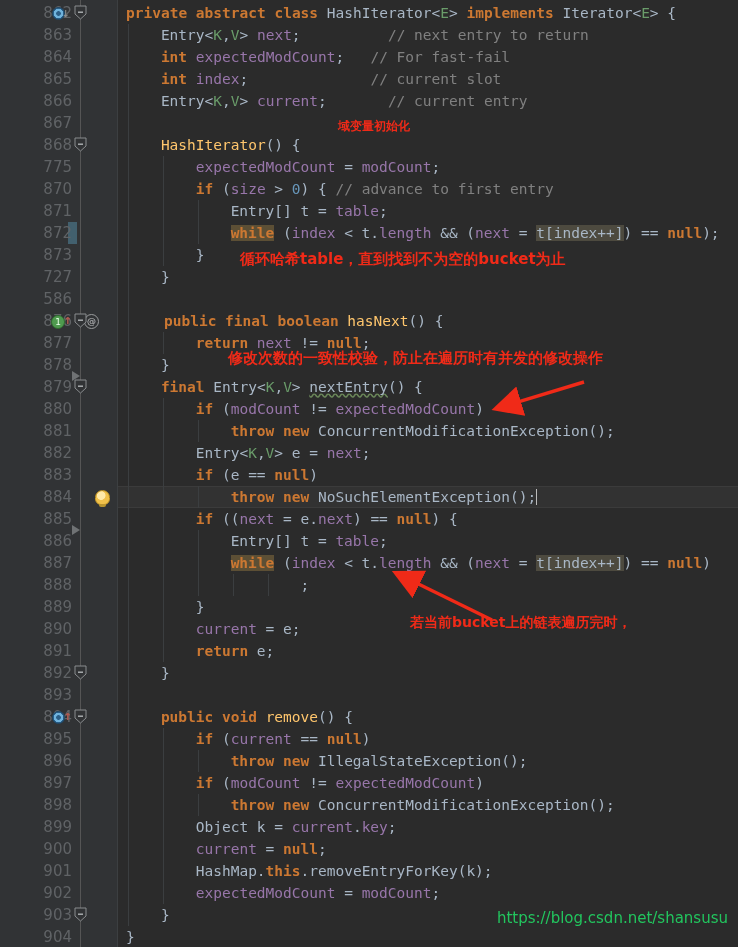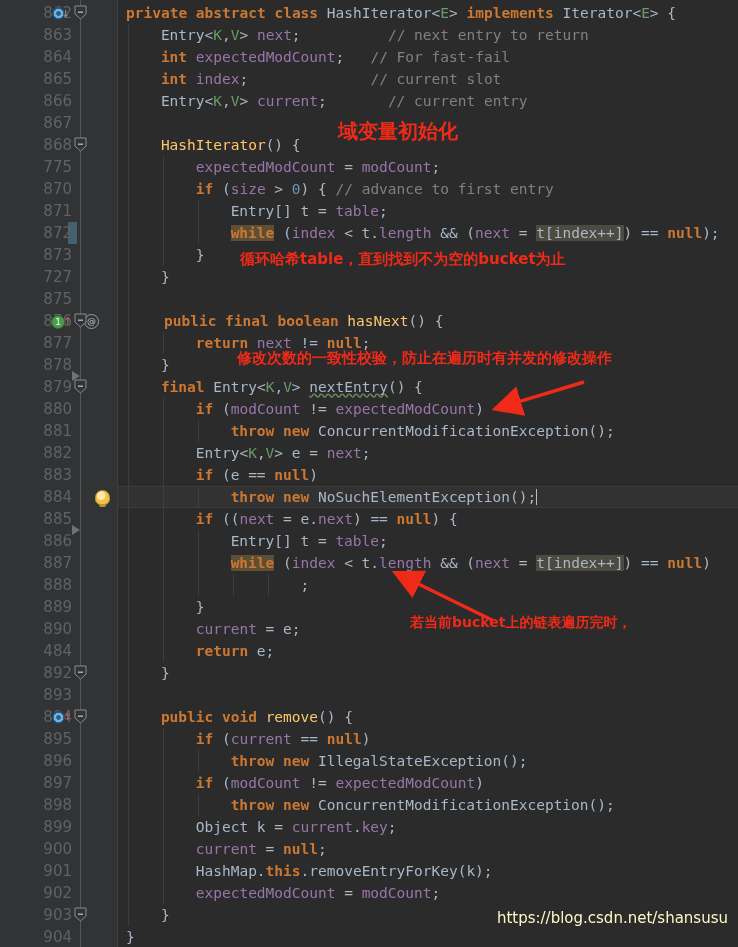--- a/index.html
+++ b/index.html
@@ -62,27 +62,27 @@
         background:#b9952f;border-radius:0 0 2px 2px;}
   .runmark{width:0;height:0;border-left:8px solid #6f7274;border-top:5px solid transparent;
            border-bottom:5px solid transparent;}
   .fold{width:13px;height:15px;}
   .fold svg{display:block;}
   .changebar{position:absolute;left:68px;width:9px;height:22px;background:#42606e;}
 
   
   .anno{position:absolute;color:#f02a18;font-weight:bold;white-space:pre;
         font-family:"DejaVu Sans","Liberation Sans",sans-serif;}
-  .anno.big{font-size:20px;}
+  .anno.big{font-size:12px;}
   .anno.med{font-size:15px;}
   .anno.sm{font-size:14px;line-height:18px;}
   .arrow-svg{position:absolute;pointer-events:none;}
 
   
-  .watermark{position:absolute;right:10px;bottom:20px;color:#fef9c3;font-size:15px;
+  .watermark{position:absolute;right:10px;bottom:20px;color:#22c55e;font-size:15px;
              font-family:"DejaVu Sans","Liberation Sans",sans-serif;}
 </style>
 </head>
 <body>
 
 <div id="editor">
   <div class="gutter-bg"></div>
   <div class="fold-rail"></div>
   <div class="gutter-sep"></div>
 
@@ -93,37 +93,37 @@
       <div class="row" style="position: absolute; left: 0px; top: 68px; width: 738px;"><div class="lnum">865</div><div class="iguide" style="left: 128px;"></div><div class="code" style="left: 160.88px;"><span class="kw">int </span><span class="fld">index</span><span class="pl">;</span><span class="pl">              </span><span class="cmt">// current slot</span></div></div>
       <div class="row" style="position: absolute; left: 0px; top: 90px; width: 738px;"><div class="lnum">866</div><div class="iguide" style="left: 128px;"></div><div class="code" style="left: 160.88px;"><span class="cls">Entry</span><span class="pl">&lt;</span><span class="gen">K</span><span class="pl">,</span><span class="gen">V</span><span class="pl">&gt; </span><span class="fld">current</span><span class="pl">;</span><span class="pl">       </span><span class="cmt">// current entry</span></div></div>
       <div class="row" style="position: absolute; left: 0px; top: 112px; width: 738px;"><div class="lnum">867</div><div class="iguide" style="left: 128px;"></div><div class="code" style="left: 160.88px;"></div></div>
       <div class="row" style="position: absolute; left: 0px; top: 134px; width: 648px;"><div class="lnum">868</div><div class="iguide" style="left: 128px;"></div><div class="code" style="left: 160.88px;"><span class="mth">HashIterator</span><span class="pl">() {</span></div></div>
       <div class="row" style="position: absolute; left: 0px; top: 156px; width: 738px;"><div class="lnum">775</div><div class="iguide" style="left: 128px;"></div><div class="iguide" style="left: 162.88px;"></div><div class="code" style="left: 195.76px;"><span class="fld">expectedModCount</span><span class="pl"> = </span><span class="fld">modCount</span><span class="pl">;</span></div></div>
       <div class="row" style="position: absolute; left: 0px; top: 178px; width: 738px;"><div class="lnum">870</div><div class="iguide" style="left: 128px;"></div><div class="iguide" style="left: 162.88px;"></div><div class="code" style="left: 195.76px;"><span class="kw">if</span><span class="pl"> (</span><span class="fld">size</span><span class="pl"> &gt; </span><span class="num">0</span><span class="pl">) { </span><span class="cmt">// advance to first entry</span></div></div>
       <div class="row" style="position: absolute; left: 0px; top: 200px; width: 738px;"><div class="lnum">871</div><div class="iguide" style="left: 128px;"></div><div class="iguide" style="left: 162.88px;"></div><div class="iguide" style="left: 197.76px;"></div><div class="code" style="left: 230.64px;"><span class="cls">Entry</span><span class="pl">[] t = </span><span class="fld">table</span><span class="pl">;</span></div></div>
       <div class="row" style="position: absolute; left: 0px; top: 222px; width: 738px;"><div class="changebar"></div><div class="lnum">872</div><div class="iguide" style="left: 128px;"></div><div class="iguide" style="left: 162.88px;"></div><div class="iguide" style="left: 197.76px;"></div><div class="code" style="left: 230.64px;"><span class="kwhl">while</span><span class="pl"> (</span><span class="fld">index</span><span class="pl"> &lt; t.</span><span class="fld">length</span><span class="pl"> &amp;&amp; (</span><span class="fld">next</span><span class="pl"> = </span><span class="idhl">t[index++]</span><span class="pl">) == </span><span class="kw">null</span><span class="pl">);</span></div></div>
       <div class="row" style="position: absolute; left: 0px; top: 244px; width: 675px;"><div class="lnum">873</div><div class="iguide" style="left: 128px;"></div><div class="iguide" style="left: 162.88px;"></div><div class="code" style="left: 195.76px;"><span class="pl">}</span></div></div>
       <div class="row" style="position: absolute; left: 0px; top: 266px; width: 738px;"><div class="lnum">727</div><div class="iguide" style="left: 128px;"></div><div class="code" style="left: 160.88px;"><span class="pl">}</span></div></div>
-      <div class="row" style="position: absolute; left: 0px; top: 288px; width: 738px;"><div class="lnum">875</div><div class="iguide" style="left: 128px;"></div><div class="code" style="left: 160.88px;"></div></div>
+      <div class="row" style="position: absolute; left: 0px; top: 288px; width: 738px;"><div class="lnum">586</div><div class="iguide" style="left: 128px;"></div><div class="code" style="left: 160.88px;"></div></div>
       <div class="row" style="position: absolute; left: 0px; top: 310px; width: 738px;"><div class="lnum">876</div><div class="iguide" style="left: 128px;"></div><div class="code" style="left: 164px;"><span class="kw">public </span><span class="kw">final </span><span class="kw">boolean </span><span class="mth">hasNext</span><span class="pl">() {</span></div></div>
       <div class="row" style="position: absolute; left: 0px; top: 332px; width: 738px;"><div class="lnum">877</div><div class="iguide" style="left: 128px;"></div><div class="iguide" style="left: 162.88px;"></div><div class="code" style="left: 195.76px;"><span class="kw">return </span><span class="fld">next</span><span class="pl"> != </span><span class="kw">null</span><span class="pl">;</span></div></div>
       <div class="row" style="position: absolute; left: 0px; top: 354px; width: 738px;"><div class="lnum">878</div><div class="iguide" style="left: 128px;"></div><div class="code" style="left: 160.88px;"><span class="pl">}</span></div></div>
       <div class="row" style="position: absolute; left: 0px; top: 376px; width: 738px;"><div class="lnum">879</div><div class="iguide" style="left: 128px;"></div><div class="code" style="left: 160.88px;"><span class="kw">final </span><span class="cls">Entry</span><span class="pl">&lt;</span><span class="gen">K</span><span class="pl">,</span><span class="gen">V</span><span class="pl">&gt; </span><span class="err">nextEntry</span><span class="pl">() {</span></div></div>
       <div class="row" style="position: absolute; left: 0px; top: 398px; width: 738px;"><div class="lnum">880</div><div class="iguide" style="left: 128px;"></div><div class="iguide" style="left: 162.88px;"></div><div class="code" style="left: 195.76px;"><span class="kw">if</span><span class="pl"> (</span><span class="fld">modCount</span><span class="pl"> != </span><span class="fld">expectedModCount</span><span class="pl">)</span></div></div>
       <div class="row" style="position: absolute; left: 0px; top: 420px; width: 738px;"><div class="lnum">881</div><div class="iguide" style="left: 128px;"></div><div class="iguide" style="left: 162.88px;"></div><div class="iguide" style="left: 197.76px;"></div><div class="code" style="left: 230.64px;"><span class="kw">throw </span><span class="kw">new </span><span class="cls">ConcurrentModificationException</span><span class="pl">();</span></div></div>
       <div class="row" style="position: absolute; left: 0px; top: 442px; width: 738px;"><div class="lnum">882</div><div class="iguide" style="left: 128px;"></div><div class="iguide" style="left: 162.88px;"></div><div class="code" style="left: 195.76px;"><span class="cls">Entry</span><span class="pl">&lt;</span><span class="gen">K</span><span class="pl">,</span><span class="gen">V</span><span class="pl">&gt; e = </span><span class="fld">next</span><span class="pl">;</span></div></div>
       <div class="row" style="position: absolute; left: 0px; top: 464px; width: 738px;"><div class="lnum">883</div><div class="iguide" style="left: 128px;"></div><div class="iguide" style="left: 162.88px;"></div><div class="code" style="left: 195.76px;"><span class="kw">if</span><span class="pl"> (e == </span><span class="kw">null</span><span class="pl">)</span></div></div>
       <div class="row current" style="position: absolute; left: 0px; top: 486px; width: 738px;"><div class="rowbg"></div><div class="topline"></div><div class="botline"></div><div class="lnum">884</div><div class="iguide" style="left: 128px;"></div><div class="iguide" style="left: 162.88px;"></div><div class="iguide" style="left: 197.76px;"></div><div class="code" style="left: 230.64px;"><span class="kw">throw </span><span class="kw">new </span><span class="cls">NoSuchElementException</span><span class="pl">();</span><span class="caret"></span></div></div>
       <div class="row" style="position: absolute; left: 0px; top: 508px; width: 738px;"><div class="lnum">885</div><div class="iguide" style="left: 128px;"></div><div class="iguide" style="left: 162.88px;"></div><div class="code" style="left: 195.76px;"><span class="kw">if</span><span class="pl"> ((</span><span class="fld">next</span><span class="pl"> = e.</span><span class="fld">next</span><span class="pl">) == </span><span class="kw">null</span><span class="pl">) {</span></div></div>
       <div class="row" style="position: absolute; left: 0px; top: 530px; width: 738px;"><div class="lnum">886</div><div class="iguide" style="left: 128px;"></div><div class="iguide" style="left: 162.88px;"></div><div class="iguide" style="left: 197.76px;"></div><div class="code" style="left: 230.64px;"><span class="cls">Entry</span><span class="pl">[] t = </span><span class="fld">table</span><span class="pl">;</span></div></div>
       <div class="row" style="position: absolute; left: 0px; top: 552px; width: 738px;"><div class="lnum">887</div><div class="iguide" style="left: 128px;"></div><div class="iguide" style="left: 162.88px;"></div><div class="iguide" style="left: 197.76px;"></div><div class="code" style="left: 230.64px;"><span class="kwhl">while</span><span class="pl"> (</span><span class="fld">index</span><span class="pl"> &lt; t.</span><span class="fld">length</span><span class="pl"> &amp;&amp; (</span><span class="fld">next</span><span class="pl"> = </span><span class="idhl">t[index++]</span><span class="pl">) == </span><span class="kw">null</span><span class="pl">)</span></div></div>
       <div class="row" style="position: absolute; left: 0px; top: 574px; width: 738px;"><div class="lnum">888</div><div class="iguide" style="left: 128px;"></div><div class="iguide" style="left: 162.88px;"></div><div class="iguide" style="left: 197.76px;"></div><div class="iguide" style="left: 232.64px;"></div><div class="iguide" style="left: 267.52px;"></div><div class="code" style="left: 300.4px;"><span class="pl">;</span></div></div>
       <div class="row" style="position: absolute; left: 0px; top: 596px; width: 738px;"><div class="lnum">889</div><div class="iguide" style="left: 128px;"></div><div class="iguide" style="left: 162.88px;"></div><div class="code" style="left: 195.76px;"><span class="pl">}</span></div></div>
       <div class="row" style="position: absolute; left: 0px; top: 618px; width: 738px;"><div class="lnum">890</div><div class="iguide" style="left: 128px;"></div><div class="iguide" style="left: 162.88px;"></div><div class="code" style="left: 195.76px;"><span class="fld">current</span><span class="pl"> = e;</span></div></div>
-      <div class="row" style="position: absolute; left: 0px; top: 640px; width: 738px;"><div class="lnum">484</div><div class="iguide" style="left: 128px;"></div><div class="iguide" style="left: 162.88px;"></div><div class="code" style="left: 195.76px;"><span class="kw">return </span><span class="pl">e;</span></div></div>
+      <div class="row" style="position: absolute; left: 0px; top: 640px; width: 738px;"><div class="lnum">891</div><div class="iguide" style="left: 128px;"></div><div class="iguide" style="left: 162.88px;"></div><div class="code" style="left: 195.76px;"><span class="kw">return </span><span class="pl">e;</span></div></div>
       <div class="row" style="position: absolute; left: 0px; top: 662px; width: 738px;"><div class="lnum">892</div><div class="iguide" style="left: 128px;"></div><div class="code" style="left: 160.88px;"><span class="pl">}</span></div></div>
       <div class="row" style="position: absolute; left: 0px; top: 684px; width: 738px;"><div class="lnum">893</div><div class="iguide" style="left: 128px;"></div><div class="code" style="left: 160.88px;"></div></div>
       <div class="row" style="position: absolute; left: 0px; top: 706px; width: 738px;"><div class="lnum">894</div><div class="iguide" style="left: 128px;"></div><div class="code" style="left: 160.88px;"><span class="kw">public </span><span class="kw">void </span><span class="mth">remove</span><span class="pl">() {</span></div></div>
       <div class="row" style="position: absolute; left: 0px; top: 728px; width: 738px;"><div class="lnum">895</div><div class="iguide" style="left: 128px;"></div><div class="iguide" style="left: 162.88px;"></div><div class="code" style="left: 195.76px;"><span class="kw">if</span><span class="pl"> (</span><span class="fld">current</span><span class="pl"> == </span><span class="kw">null</span><span class="pl">)</span></div></div>
       <div class="row" style="position: absolute; left: 0px; top: 750px; width: 738px;"><div class="lnum">896</div><div class="iguide" style="left: 128px;"></div><div class="iguide" style="left: 162.88px;"></div><div class="iguide" style="left: 197.76px;"></div><div class="code" style="left: 230.64px;"><span class="kw">throw </span><span class="kw">new </span><span class="cls">IllegalStateException</span><span class="pl">();</span></div></div>
       <div class="row" style="position: absolute; left: 0px; top: 772px; width: 738px;"><div class="lnum">897</div><div class="iguide" style="left: 128px;"></div><div class="iguide" style="left: 162.88px;"></div><div class="code" style="left: 195.76px;"><span class="kw">if</span><span class="pl"> (</span><span class="fld">modCount</span><span class="pl"> != </span><span class="fld">expectedModCount</span><span class="pl">)</span></div></div>
       <div class="row" style="position: absolute; left: 0px; top: 794px; width: 738px;"><div class="lnum">898</div><div class="iguide" style="left: 128px;"></div><div class="iguide" style="left: 162.88px;"></div><div class="iguide" style="left: 197.76px;"></div><div class="code" style="left: 230.64px;"><span class="kw">throw </span><span class="kw">new </span><span class="cls">ConcurrentModificationException</span><span class="pl">();</span></div></div>
       <div class="row" style="position: absolute; left: 0px; top: 816px; width: 738px;"><div class="lnum">899</div><div class="iguide" style="left: 128px;"></div><div class="iguide" style="left: 162.88px;"></div><div class="code" style="left: 195.76px;"><span class="cls">Object</span><span class="pl"> k = </span><span class="fld">current</span><span class="pl">.</span><span class="fld">key</span><span class="pl">;</span></div></div>
       <div class="row" style="position: absolute; left: 0px; top: 838px; width: 738px;"><div class="lnum">900</div><div class="iguide" style="left: 128px;"></div><div class="iguide" style="left: 162.88px;"></div><div class="code" style="left: 195.76px;"><span class="fld">current</span><span class="pl"> = </span><span class="kw">null</span><span class="pl">;</span></div></div>
       <div class="row" style="position: absolute; left: 0px; top: 860px; width: 738px;"><div class="lnum">901</div><div class="iguide" style="left: 128px;"></div><div class="iguide" style="left: 162.88px;"></div><div class="code" style="left: 195.76px;"><span class="cls">HashMap</span><span class="pl">.</span><span class="kw">this</span><span class="pl">.</span><span class="pl">removeEntryForKey</span><span class="pl">(k);</span></div></div>
@@ -186,21 +186,21 @@
           <path d="M1 1 H12 V9 L6.5 14 L1 9 Z" fill="#313335" stroke="#8a8d8f" stroke-width="1"></path>
           <rect x="4" y="6.5" width="5" height="1.4" fill="#b0b3b5"></rect>
         </svg>
       </div>
     </div>
 
   <div class="anno big" style="left:338px;top:118px;">域变量初始化</div>
 
   <div class="anno med" style="left:240px;top:250px;">循环哈希table，直到找到不为空的bucket为止</div>
 
-  <div class="anno med" style="left:237px;top:349px;">修改次数的一致性校验，防止在遍历时有并发的修改操作</div>
+  <div class="anno med" style="left:228px;top:349px;">修改次数的一致性校验，防止在遍历时有并发的修改操作</div>
 
   <div class="anno sm" style="left:410px;top:613px;">若当前bucket上的链表遍历完时，</div>
 
   <svg class="arrow-svg" style="left:488px;top:378px;" width="100" height="40">
     <defs>
         <marker id="ah1" markerWidth="9" markerHeight="9" refX="7" refY="4.5" orient="auto">
       <path d="M0,0 L9,4.5 L0,9 z" fill="#f02a18"></path>
         </marker>
       </defs>
     <line x1="96" y1="4" x2="10" y2="30" stroke="#f02a18" stroke-width="3.4" marker-end="url(#ah1)"></line>

